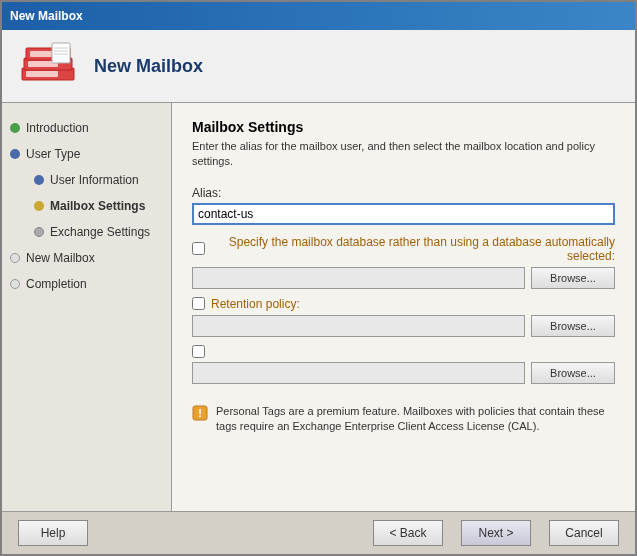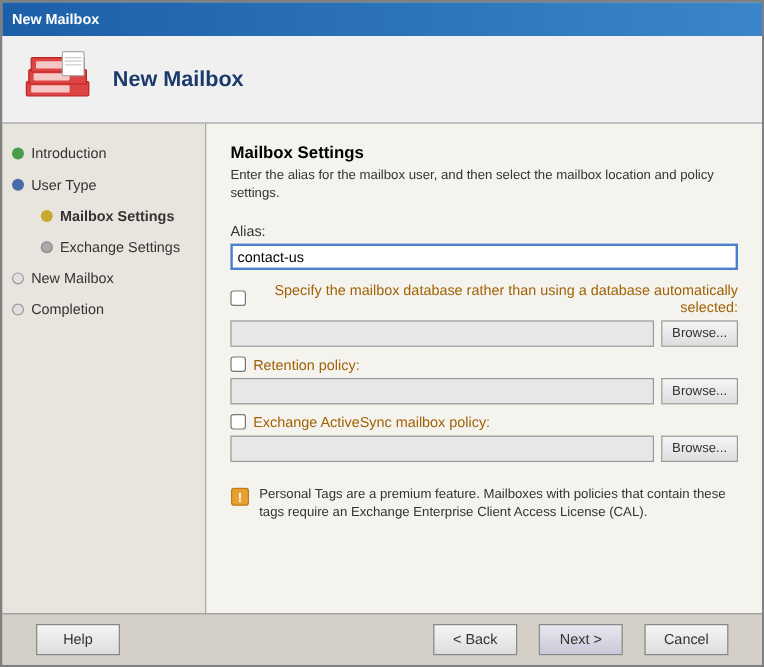--- a/index.html
+++ b/index.html
@@ -174,21 +174,21 @@
     .browse-input {
       flex: 1;
       height: 22px;
       border: 1px solid #999;
       background: #e8e8e8;
       padding: 2px 4px;
       font-size: 12px;
     }
 
     .browse-btn {
-      width: 64px;
+      width: 84px;
       height: 22px;
       background: linear-gradient(to bottom, #f5f5f5, #ddd);
       border: 1px solid #999;
       font-size: 11px;
       cursor: pointer;
       color: #333;
     }
 
     .info-box {
       display: flex;
@@ -207,21 +207,21 @@
 
     .info-text {
       font-size: 11px;
       color: #333;
       line-height: 1.4;
     }
 
     .footer {
       background: #d4d0c8;
       border-top: 1px solid #999;
-      padding: 8px 28px;
+      padding: 8px 16px;
       display: flex;
       align-items: center;
       justify-content: space-between;
     }
 
     .footer-left {
       display: flex;
       gap: 8px;
     }
 
@@ -287,20 +287,24 @@
 
     <div class="sidebar">
       <div class="sidebar-item level1">
         <span class="sidebar-dot dot-green"></span>
         <span>Introduction</span>
       </div>
       <div class="sidebar-item level1">
         <span class="sidebar-dot dot-blue"></span>
         <span>User Type</span>
       </div>
+      <div class="sidebar-item level3">
+        <span class="sidebar-dot dot-blue"></span>
+        <span>User Information</span>
+      </div>
       <div class="sidebar-item level3" style="font-weight:bold;">
         <span class="sidebar-dot dot-yellow"></span>
         <span>Mailbox Settings</span>
       </div>
       <div class="sidebar-item level3">
         <span class="sidebar-dot dot-gray"></span>
         <span>Exchange Settings</span>
       </div>
       <div class="sidebar-item level1">
         <span class="sidebar-dot dot-white"></span>
@@ -334,21 +338,20 @@
         <input type="checkbox" style="">
         <span class="checkbox-label">Retention policy:</span>
       </div>
       <div class="browse-row">
         <input type="text" class="browse-input" value="" style="">
         <button class="browse-btn">Browse...</button>
       </div>
 
       <div class="checkbox-row">
         <input type="checkbox" style="">
-        <span class="checkbox-label">Exchange ActiveSync mailbox policy:</span>
       </div>
       <div class="browse-row">
         <input type="text" class="browse-input" value="" style="">
         <button class="browse-btn">Browse...</button>
       </div>
 
       <div class="info-box">
         <div class="info-icon">
           <svg width="16" height="16" viewBox="0 0 16 16" xmlns="http://www.w3.org/2000/svg">
             <rect x="1" y="1" width="14" height="14" rx="2" fill="#e8a030" stroke="#c07818" stroke-width="1"></rect>

